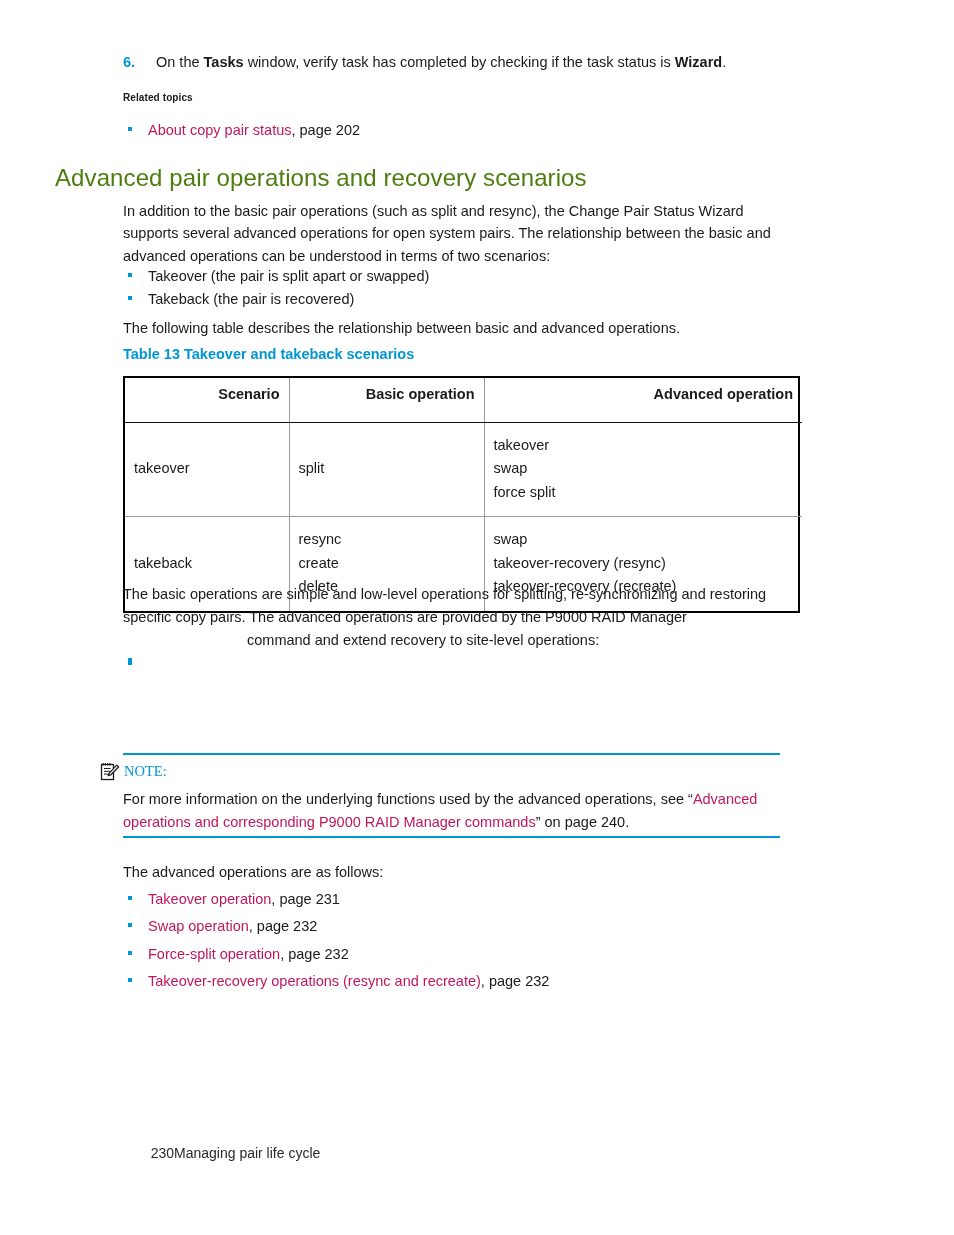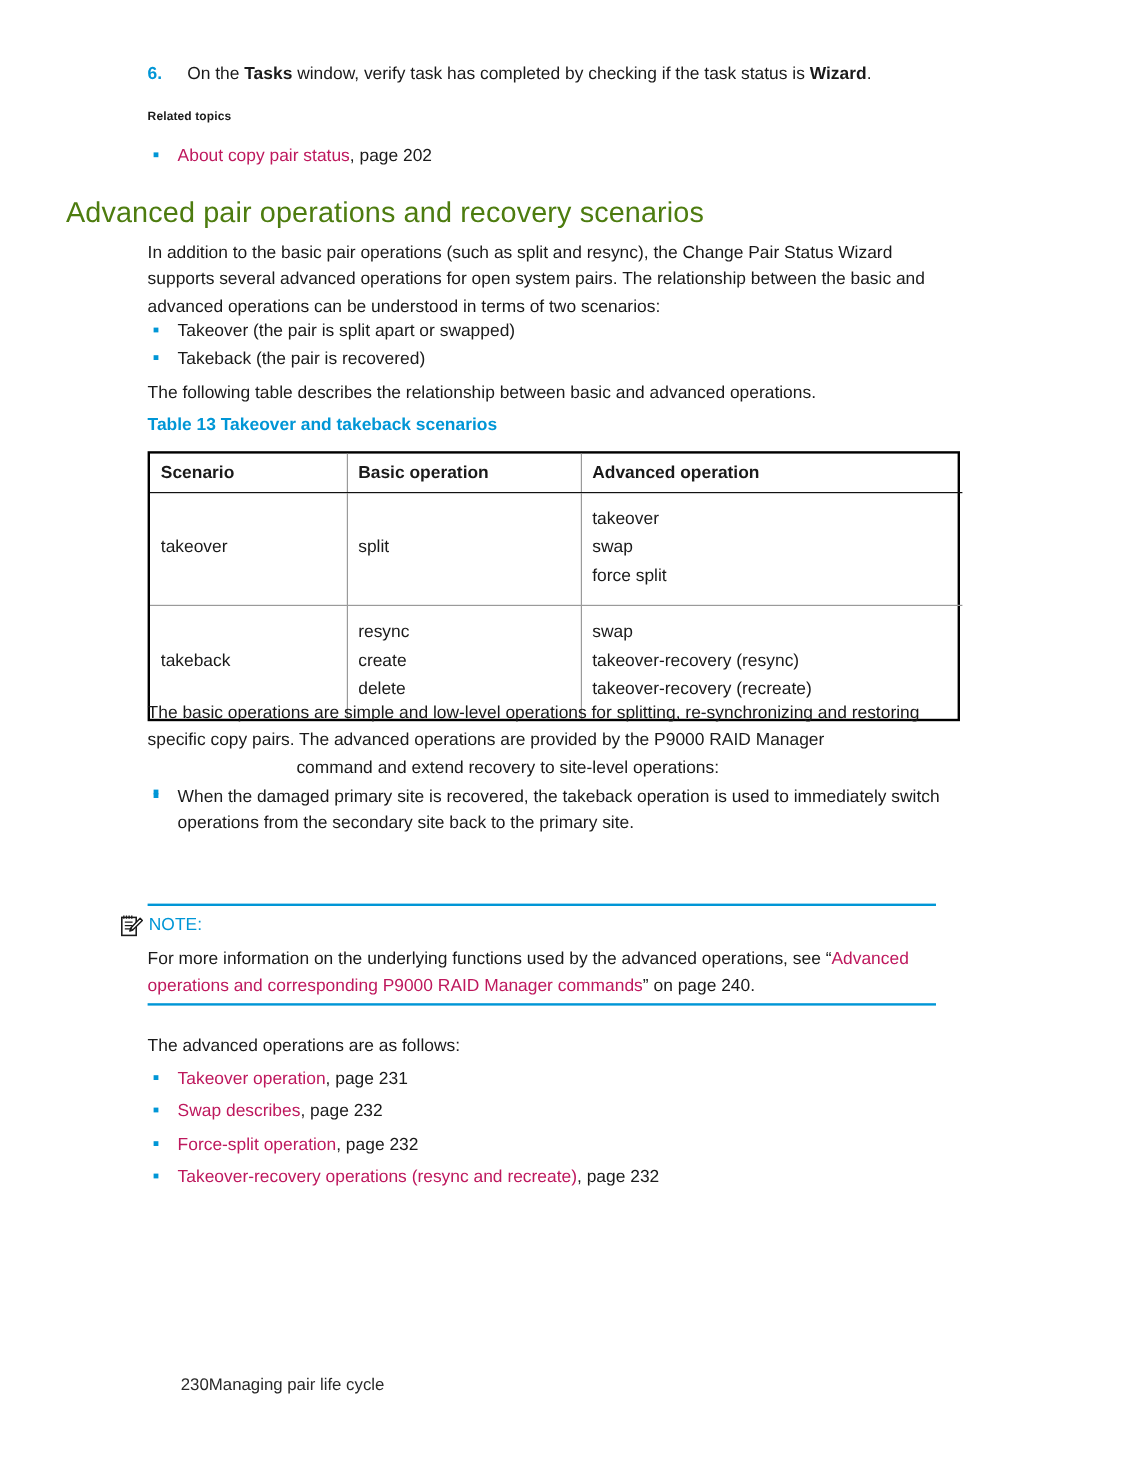--- a/index.html
+++ b/index.html
@@ -142,24 +142,24 @@
   table.t13 {
     border-collapse: collapse;
     width: 100%;
     table-layout: fixed;
   }
   table.t13 col.c1 { width: 164px; }
   table.t13 col.c2 { width: 195px; }
   table.t13 col.c3 { width: 318px; }
 
   table.t13 th {
-    text-align: left;
+    text-align: right;
     font-size: 14.5px;
     font-weight: bold;
-    padding: 8px 9px 8px 9px;
+    padding: 8px 9px 20px 9px;
     border-right: 1px solid #9a9a9a;
     border-bottom: 1.5px solid #111111;
     vertical-align: middle;
   }
   table.t13 th:last-child { border-right: none; }
 
   table.t13 td {
     font-size: 14.5px;
     padding: 11px 9px 12px 9px;
     border-right: 1px solid #9a9a9a;
@@ -209,20 +209,21 @@
     top: 762px;
     width: 20px;
     height: 20px;
   }
   .note-label {
     position: absolute;
     left: 124px;
     top: 763px;
     font-size: 14.5px;
     color: #0096d6;
+    font-family: Liberation Serif, serif;
   }
   .note-body {
     position: absolute;
     left: 123px;
     top: 788px;
     width: 660px;
     font-size: 14.5px;
     line-height: 1.57;
   }
 
@@ -333,21 +334,21 @@
     </table>
   </div>
 
   <div class="post-para"><span>The basic operations are simple and low-level operations for splitting, re-synchronizing and restoring specific copy pairs. The advanced operations are provided by the P9000 RAID Manager</span><span class="indent-line">command and extend recovery to site-level operations:</span></div>
 
   <div class="post-list">
     <div class="bullet-row">
       <span class="dot"></span>
     </div>
     <div class="bullet-row">
-      <span class="dot"></span><span>When the damaged primary site is recovered, the takeback operation is used to immediately switch operations from the secondary site back to the primary site.</span>
+      <span class="dot"></span>
     </div>
   </div>
 
   <div class="note-rule top"></div>
 
   <div class="note-icon">
     <svg width="20" height="20" viewBox="0 0 20 20" aria-hidden="true">
       <rect x="1.5" y="2.5" width="12" height="15" fill="#ffffff" stroke="#1a1a1a" stroke-width="1.3"></rect>
       <line x1="4" y1="6.5" x2="10.5" y2="6.5" stroke="#1a1a1a" stroke-width="1"></line>
       <line x1="4" y1="9.3" x2="10.5" y2="9.3" stroke="#1a1a1a" stroke-width="1"></line>
@@ -366,21 +367,21 @@
 
   <div class="note-rule bottom"></div>
 
   <div class="closing-lead">The advanced operations are as follows:</div>
 
   <div class="closing-list">
     <div class="bullet-row">
       <span class="dot"></span><span class="link">Takeover operation</span><span>, page 231</span>
     </div>
     <div class="bullet-row">
-      <span class="dot"></span><span class="link">Swap describes</span><span>, page 232</span>
+      <span class="dot"></span><span class="link">Swap operation</span><span>, page 232</span>
     </div>
     <div class="bullet-row">
       <span class="dot"></span><span class="link">Force-split operation</span><span>, page 232</span>
     </div>
     <div class="bullet-row">
       <span class="dot"></span><span class="link">Takeover-recovery operations (resync and recreate)</span><span>, page 232</span>
     </div>
   </div>
 
   <div class="footer"><span class="pg">230</span><span>Managing pair life cycle</span></div>

